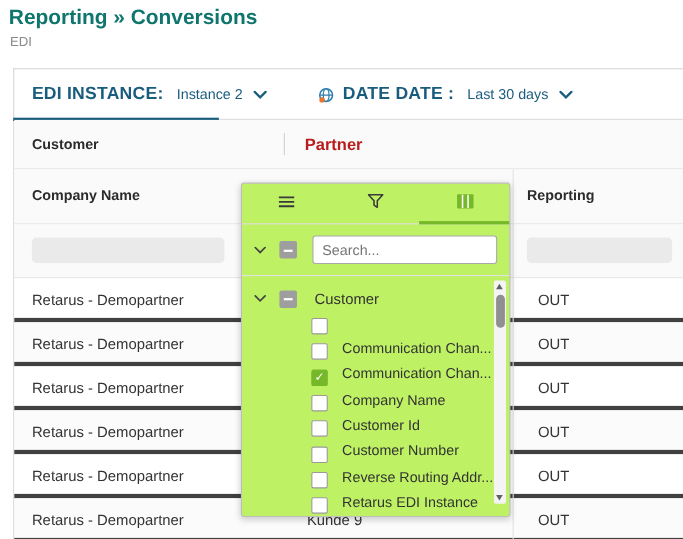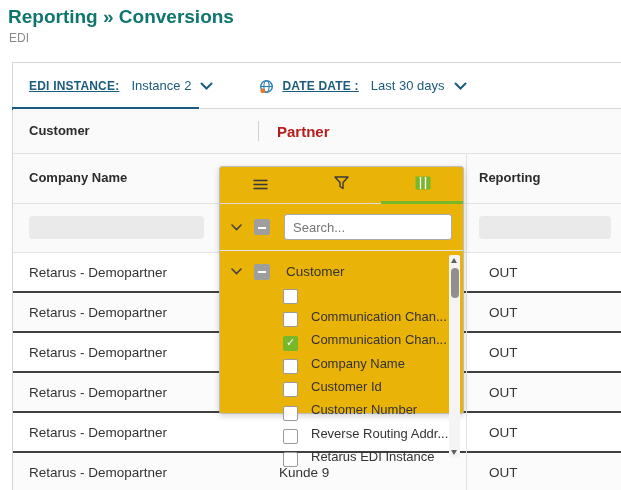--- a/index.html
+++ b/index.html
@@ -13,21 +13,21 @@
 
   
   .card { position:absolute; left:12px; top:62px; width:609px; height:428px;
           border-left:1px solid #d6d6d6; border-top:1px solid #d6d6d6; background:#fff; }
 
   
   .toolbar { position:relative; height:46px; border-bottom:1px solid #d9d9d9; display:flex; align-items:center; }
   .tb-tab { display:flex; align-items:center; color:#1a5c7e; cursor:pointer; }
   .tb-tab-1 { margin-left:16px; }
   .tb-tab-2 { margin-left:46px; }
-  .tb-label { font-size:12px; font-weight:bold; letter-spacing:.2px;text-decoration:underline; }
+  .tb-label { font-size:16px; font-weight:bold; letter-spacing:.2px; }
   .tb-value { font-size:13px; margin-left:12px; }
   .tb-chev { margin-left:9px; display:inline-flex; }
   .tb-globe { margin-right:8px; display:inline-flex; position:relative; top:1px; }
   .tb-underline { position:absolute; left:-1px; bottom:-2px; width:187px; height:3px; background:#1a5c7e; }
 
   
   .row-groups { position:relative; height:45px; background:#fafafa; border-bottom:1px solid #e3e3e3; }
   .grp-customer { position:absolute; left:16px; top:14px; font-size:13px; font-weight:bold; color:#2b2b2b; }
   .grp-divider { position:absolute; left:245px; top:12px; width:1px; height:20px; background:#d0d0d0; }
   .grp-partner { position:absolute; left:264px; top:14px; font-size:15px; font-weight:bold; color:#b91c1c; }
@@ -38,29 +38,29 @@
 
   .row-filters { position:relative; height:49px; background:#fafafa; border-bottom:1px solid #e3e3e3; }
   .flt-input { position:absolute; top:12px; height:23px; background:#eaeaea; border:none; border-radius:4px;
                font-size:12px; padding:0 8px; color:#333; outline:none; }
   .flt-company { left:16px; width:175px; }
   .flt-direction { left:466px; width:132px; }
 
   .dir-col-border { position:absolute; left:453px; top:91px; width:1px; height:337px; background:#e3e3e3; }
 
   
-  .trow { position:relative; height:40px; border-bottom:2px solid #404040; background:#fff; }
+  .trow { position:relative; height:40px; border-bottom:4px solid #404040; background:#fff; }
   .trow.alt { background:#fbfbfb; }
   .cell { position:absolute; top:0; line-height:39px; font-size:13.5px; color:#333; white-space:nowrap; }
   .cell-customer { left:16px; }
   .cell-partner { left:266px; }
   .cell-direction { left:476px; }
 
   
-  .panel { position:absolute; left:219px; top:166px; width:245px; height:248px; background:#eab308;
+  .panel { position:absolute; left:219px; top:166px; width:245px; height:304px; background:#bef264;
            border:1px solid #bdbdbd; border-radius:3px; box-shadow:0 2px 6px rgba(0,0,0,.18); z-index:10; }
   .panel-tabs { position:relative; display:flex; height:37px; border-bottom:1px solid #ddd; }
   .panel-tab { flex:1; display:flex; align-items:center; justify-content:center; cursor:pointer; }
   .panel-tab-underline { position:absolute; left:161px; right:0; bottom:-1px; height:3px; background:#76b82a; }
 
   .panel-search-row { display:flex; align-items:center; height:47px; border-bottom:1px solid #e3e3e3; padding-left:11px; }
   .tree-chev { display:inline-flex; flex:none; }
   .panel-search-row .cb { margin-left:12px; }
   .search-input { margin-left:14px; width:168px; height:26px; border:1px solid #a9a9a9; border-radius:3px;
                   font-size:13px; padding:0 8px; color:#333; outline:none; font-family:inherit; }

